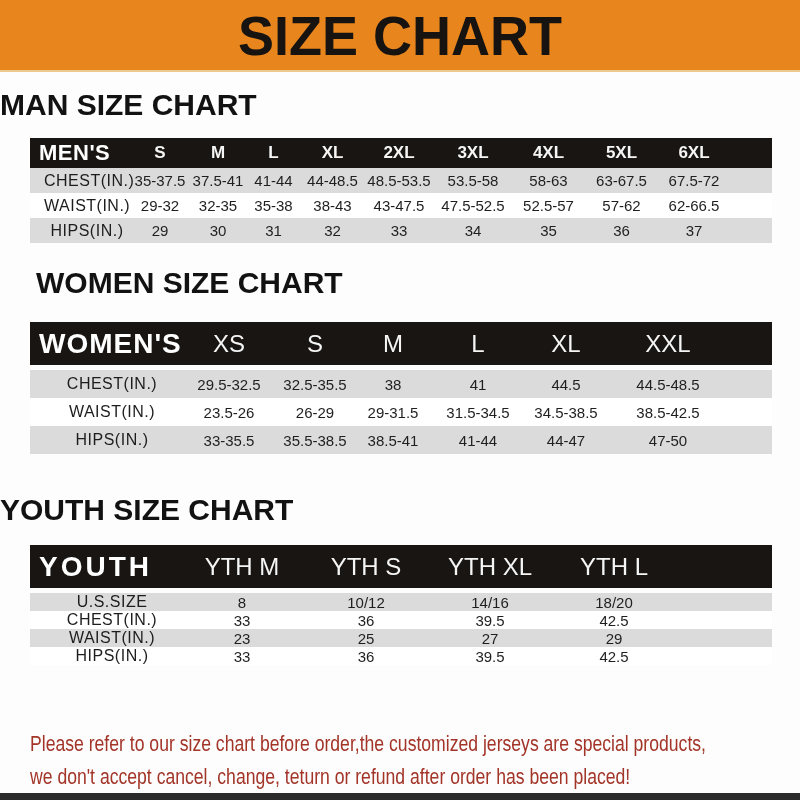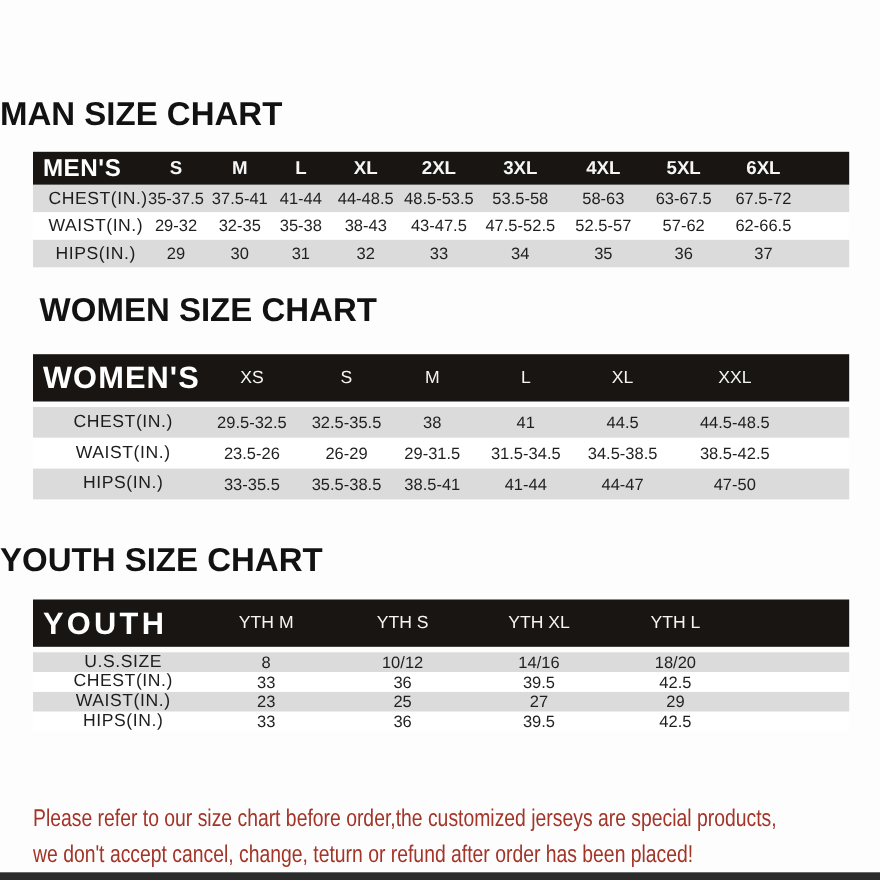--- a/index.html
+++ b/index.html
@@ -31,21 +31,21 @@
 
   .band{background:#181512;color:#fff;}
   .men-band{height:30px;}
   .tall-band{height:43px;}
   .tbl-label{color:#ffffff;font-weight:800;padding-left:9px;}
   .men-band .tbl-label{font-size:22px;letter-spacing:0.5px;}
   .tall-band .tbl-label{font-size:28px;letter-spacing:1px;}
   .youth-table .tbl-label{letter-spacing:3px;}
   .col-h{text-align:center;color:#f5f5f5;}
   .men-band .col-h{font-size:17px;font-weight:600;}
-  .tall-band .col-h{font-size:16px;font-weight:400;}
+  .tall-band .col-h{font-size:24px;font-weight:400;}
 
   .data-row{height:25px;}
   .women-row{height:28px;}
   .youth-row{height:18px;}
   .first-data-row{margin-top:5px;}
   .row-gray{background:#dbdbdb;}
   .row-white{background:#ffffff;}
   .row-label{text-align:center;font-size:16px;color:#1d1d1d;letter-spacing:0.5px;padding-left:14px;}
   .cell{text-align:center;font-size:15px;color:#1f1f1f;}
 
@@ -54,20 +54,23 @@
               font-size:22px;line-height:33px;color:#A33428;
               transform:scaleX(0.80);transform-origin:0 0;}
 
   .bottom-strip{position:absolute;left:0;top:793px;width:800px;height:7px;background:#2b2b2b;}
 </style>
 </head>
 <body>
 
 <div class="page">
 
+  <div class="banner">
+    <div class="banner-title">SIZE CHART</div>
+  </div>
 
   <div class="section-heading heading-man">MAN SIZE CHART</div>
 
   <div class="size-table men-table">
     <div class="grid-row men-cols band men-band">
       <div class="tbl-label">MEN'S</div>
       <div class="col-h">S</div>
       <div class="col-h">M</div>
       <div class="col-h">L</div>
       <div class="col-h">XL</div>

